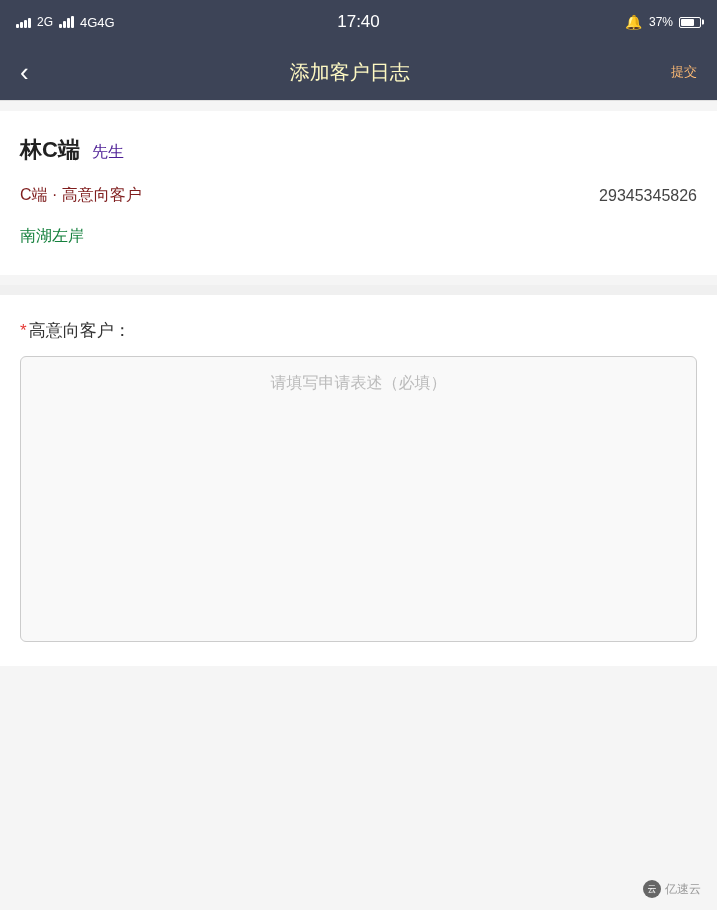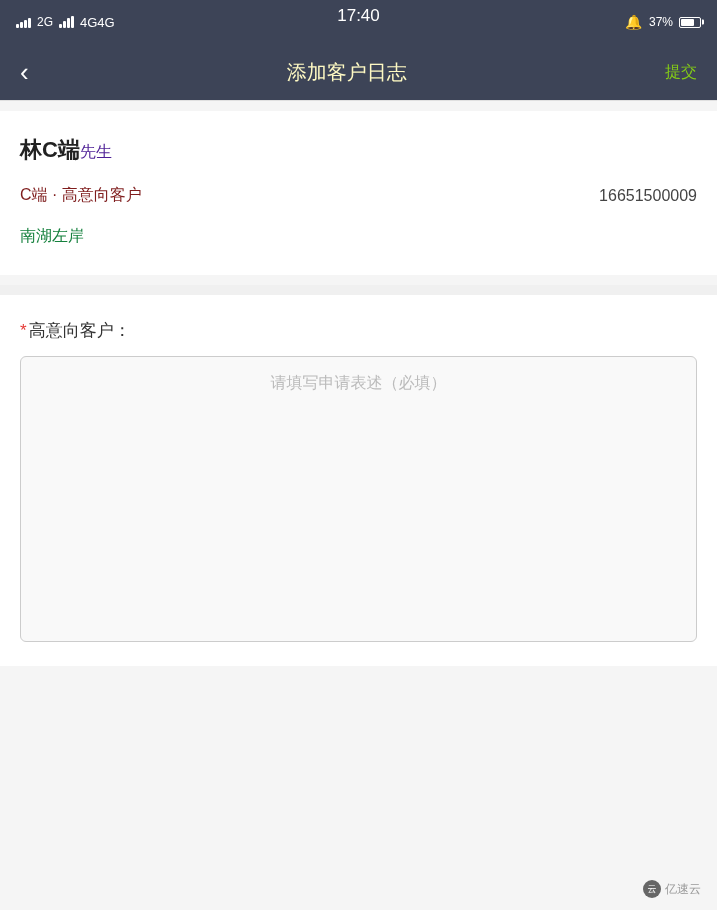--- a/index.html
+++ b/index.html
@@ -11,22 +11,23 @@
       font-family: -apple-system, "PingFang SC", "Microsoft YaHei", sans-serif;
       overflow: hidden;
     }
 
     
     .status-bar {
       width: 100%;
       height: 44px;
       background: #3d4457;
       display: flex;
+      align-items: center;
       justify-content: space-between;
-      padding: 6px 16px;
+      padding: 13px 16px;
       color: white;
       font-size: 13px;
     }
     .status-left {
       display: flex;
       align-items: center;
       gap: 6px;
       font-size: 12px;
     }
     .status-center {
@@ -91,41 +92,42 @@
       font-size: 26px;
       cursor: pointer;
       line-height: 1;
     }
     .nav-title {
       color: #fef9c3;
       font-size: 20px;
       font-weight: 500;
     }
     .nav-submit {
-      color: #84cc16;
-      font-size: 16px;
+      color: #fdba74;
+      font-size: 13px;
       cursor: pointer;
     }
 
     
     .divider-thin {
       width: 100%;
       height: 1px;
       background: #e0e0e0;
     }
 
     
     .customer-card {
       background: white;
       padding: 24px 20px 28px;
       margin-top: 10px;
     }
     .customer-name-row {
       display: flex;
       align-items: baseline;
+      gap: 12px;
       margin-bottom: 20px;
     }
     .customer-name {
       font-size: 22px;
       font-weight: bold;
       color: #222;
     }
     .customer-gender {
       font-size: 16px;
       color: #4c1d95;
@@ -272,21 +274,21 @@
 
 <div class="divider-thin"></div>
 
 <div class="customer-card">
   <div class="customer-name-row">
     <span class="customer-name">林C端</span>
     <span class="customer-gender">先生</span>
   </div>
   <div class="customer-info-row">
     <span class="customer-tag">C端 · 高意向客户</span>
-    <span class="customer-phone">16651500009</span>
+    <span class="customer-phone">29345345826</span>
   </div>
   <div>
     <span class="customer-community">南湖左岸</span>
   </div>
 </div>
 
 <div class="section-separator"></div>
 
 <div class="form-section">
   <div class="form-label">

